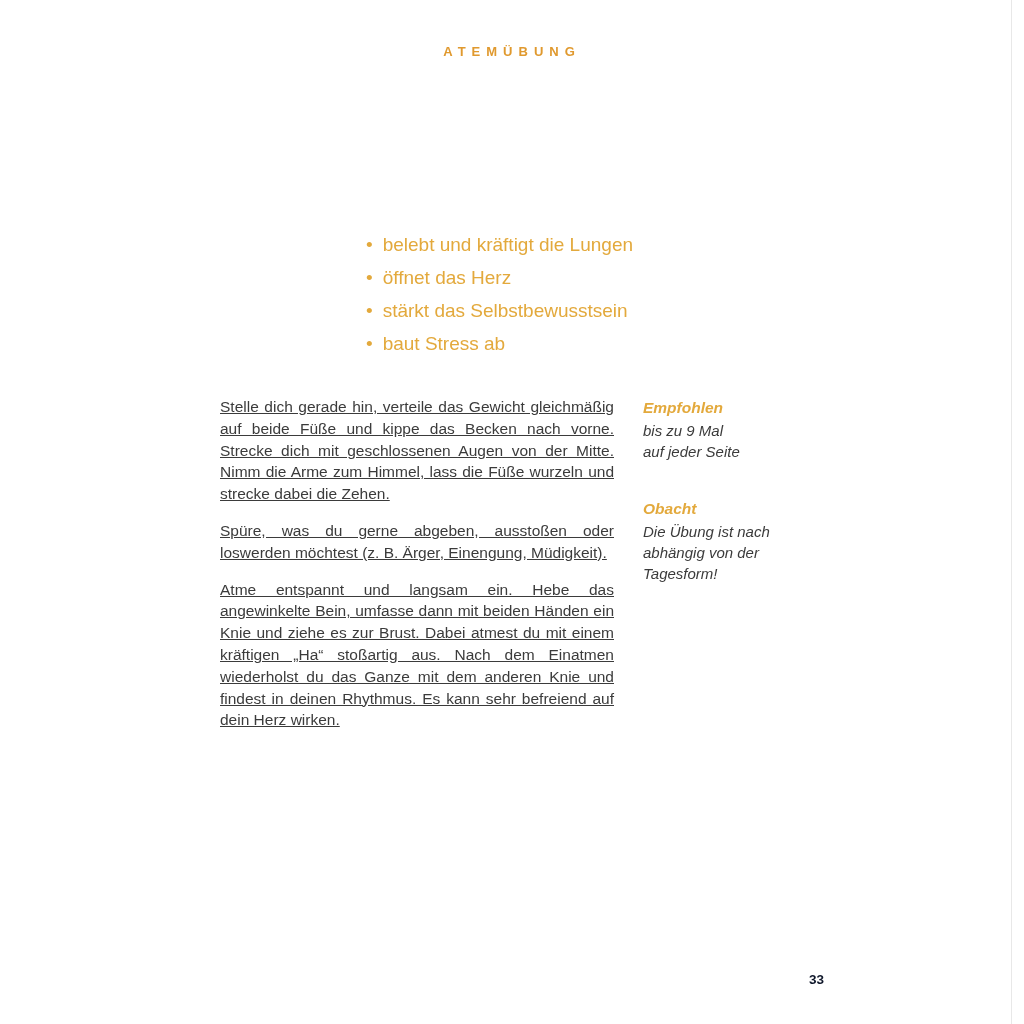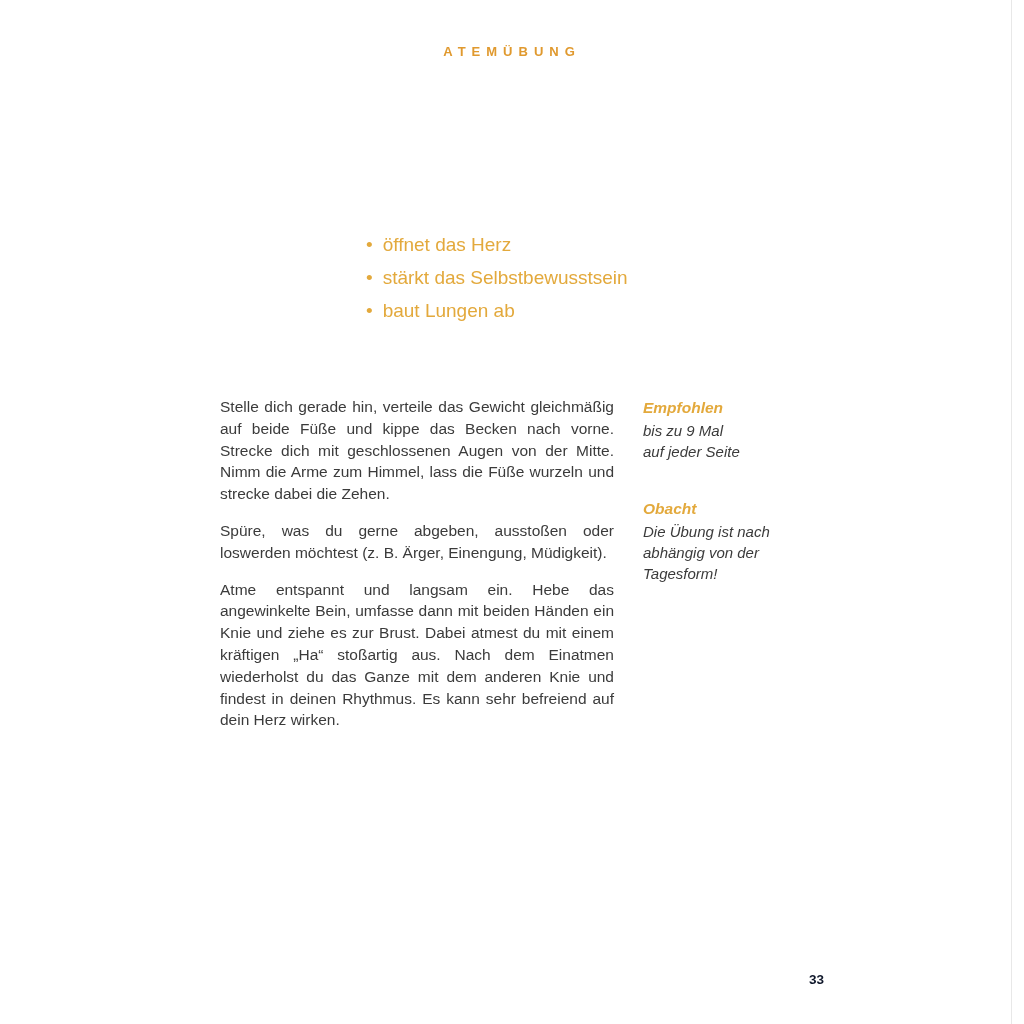--- a/index.html
+++ b/index.html
@@ -48,21 +48,21 @@
     font-size:19px;
   }
   .body-col {
     position:absolute; top:396px; left:220px;
     width:394px;
     font-size:15.5px;
     line-height:21.8px;
     text-align:justify;
     color:#3b3b3b;
   }
-  .body-col p { margin:0 0 15px 0; }
+  .body-col p { margin:0 0 15px 0;text-decoration:underline; }
   .sidebar {
     position:absolute; top:397px; left:643px;
     width:190px;
     font-style:italic;
     font-size:15px;
     line-height:21px;
     color:#3b3b3b;
   }
   .sb-heading {
     color:#e3a93c;
@@ -84,27 +84,30 @@
 <body>
 
 <div class="page">
   <div class="page-edge"></div>
 
   <div class="kicker">ATEMÜBUNG</div>
 
 
   <ul class="benefits">
     <li>
+      <span class="dot">•</span><span>belebt und kräftigt die Lungen</span>
+    </li>
+    <li>
       <span class="dot">•</span><span>öffnet das Herz</span>
     </li>
     <li>
       <span class="dot">•</span><span>stärkt das Selbstbewusstsein</span>
     </li>
     <li>
-      <span class="dot">•</span><span>baut Lungen ab</span>
+      <span class="dot">•</span><span>baut Stress ab</span>
     </li>
   </ul>
 
   <div class="body-col">
     <p>Stelle dich gerade hin, verteile das Gewicht gleichmäßig auf beide Füße und kippe das Becken nach vorne. Strecke dich mit geschlossenen Augen von der Mitte. Nimm die Arme zum Himmel, lass die Füße wurzeln und strecke dabei die Zehen.</p>
     <p>Spüre, was du gerne abgeben, ausstoßen oder loswerden möchtest (z. B. Ärger, Einengung, Müdigkeit).</p>
     <p>Atme entspannt und langsam ein. Hebe das angewinkelte Bein, umfasse dann mit beiden Händen ein Knie und ziehe es zur Brust. Dabei atmest du mit einem kräftigen „Ha“ stoßartig aus. Nach dem Einatmen wiederholst du das Ganze mit dem anderen Knie und findest in deinen Rhythmus. Es kann sehr befreiend auf dein Herz wirken.</p>
   </div>
 
   <div class="sidebar">

